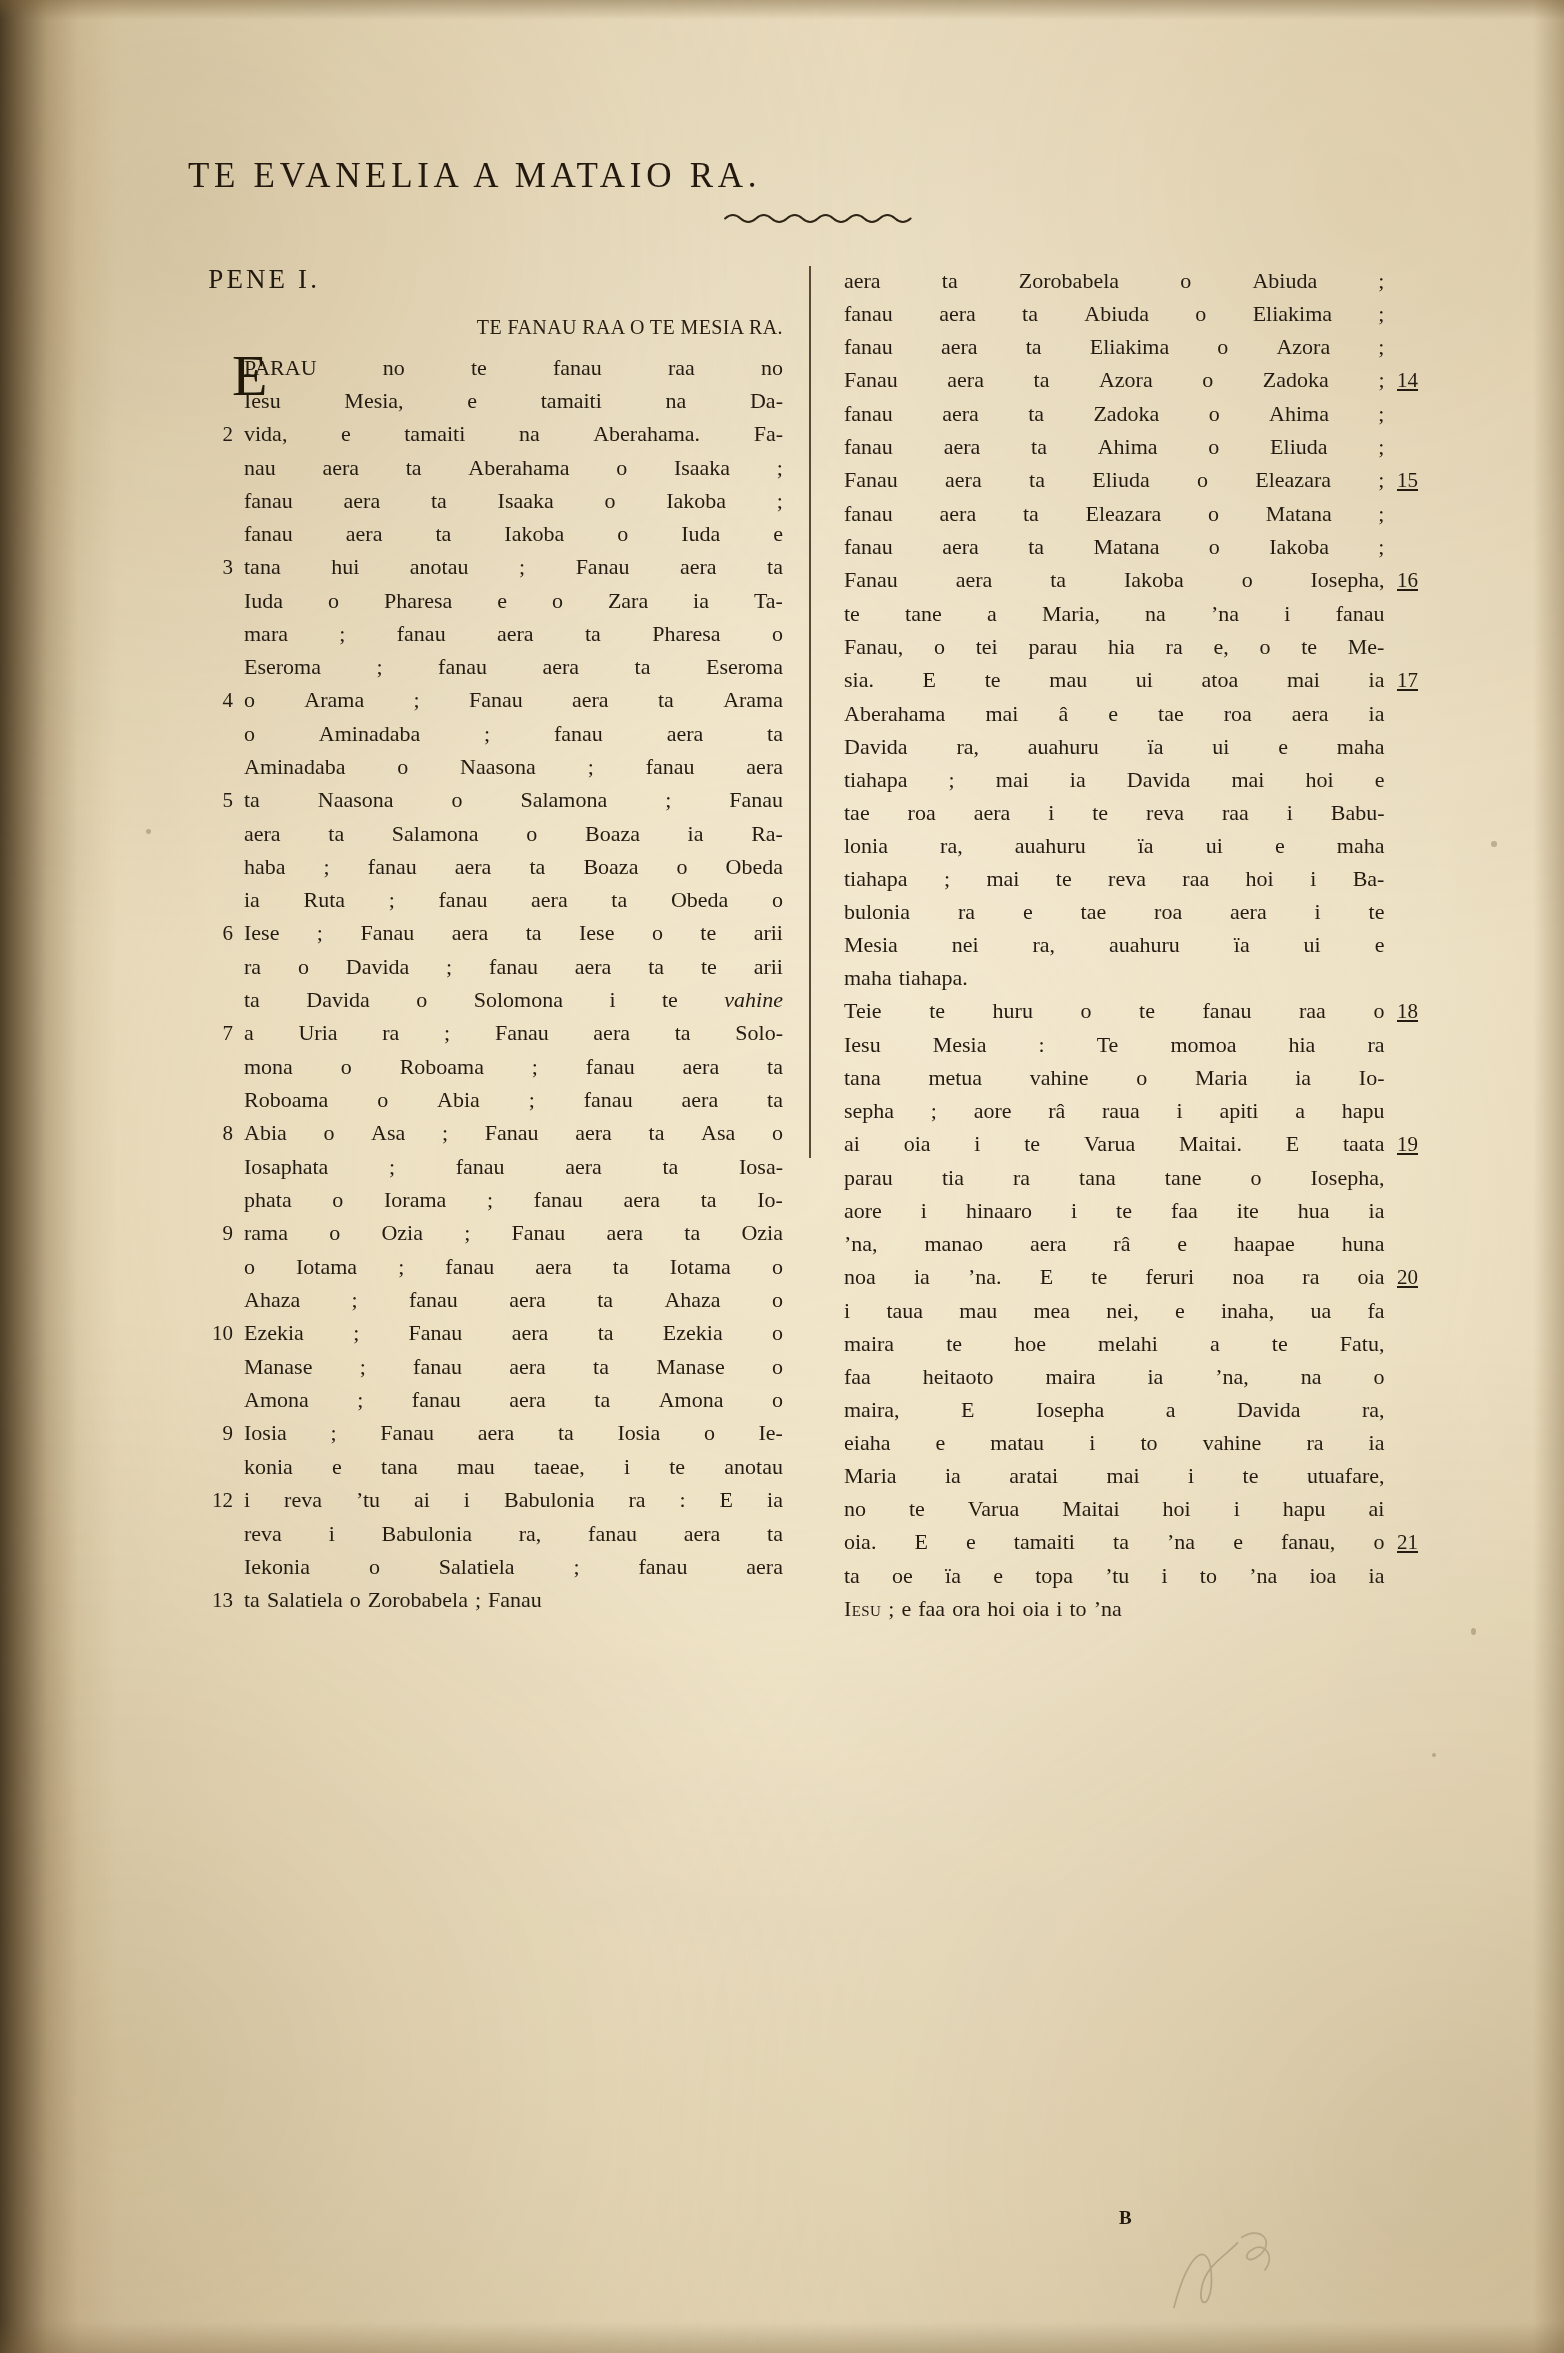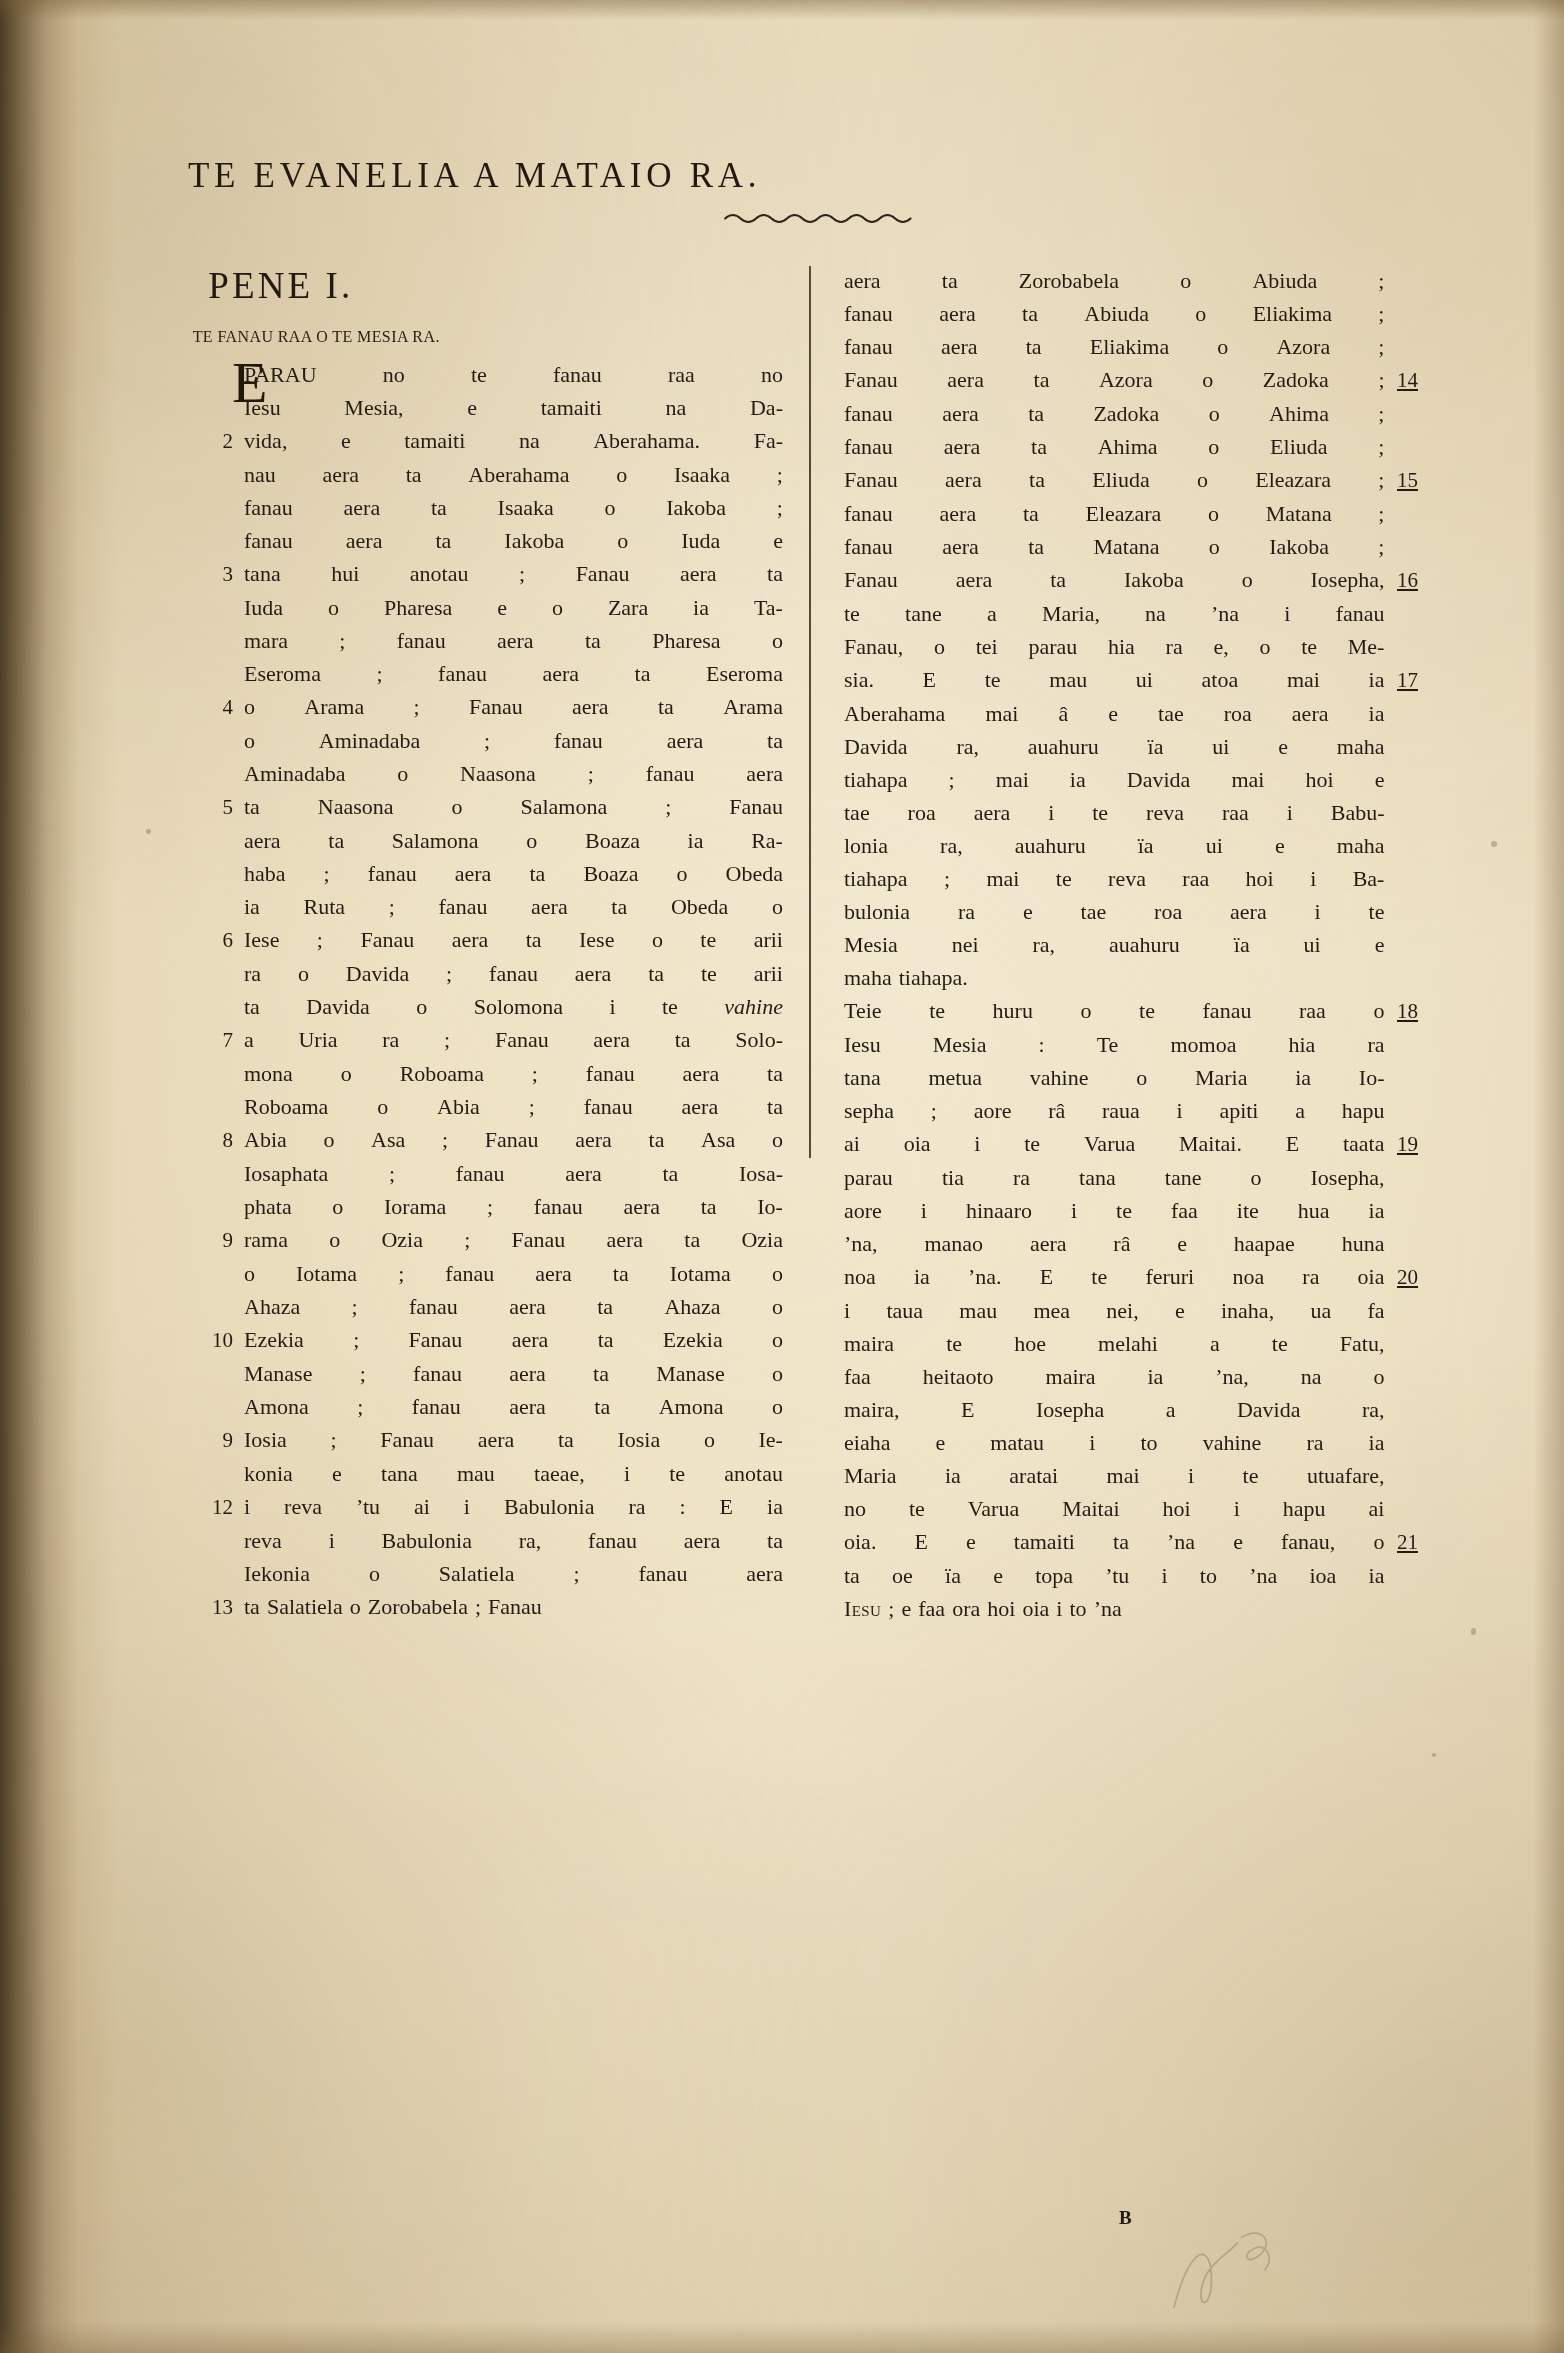--- a/index.html
+++ b/index.html
@@ -107,33 +107,34 @@
     position: absolute;
     left: 621px;
     top: 1.6px;
     width: 2.3px;
     height: 892px;
     background: #3b2f1e;
     opacity: .85;
   }
 
   .chapter-head {
-    font-size: 37px;
+    font-size: 27px;
     letter-spacing: 3.1px;
     margin: 0 0 20.3px 0;
     padding-left: 20.3px;
     color: #221a10;
   }
   .section-head {
-    font-size: 16px;
+    font-size: 20px;
     letter-spacing: 1.9px;
     margin: 0 0 12.5px 0;
     padding-left: 4.7px;
     color: #2a2014;
     text-transform: none;
+    text-align: right;
   }
 
   
   .line {
     display: flex;
     align-items: baseline;
     font-size: 22px;
     line-height: 33px;
     white-space: nowrap;
     color: #241c12;

